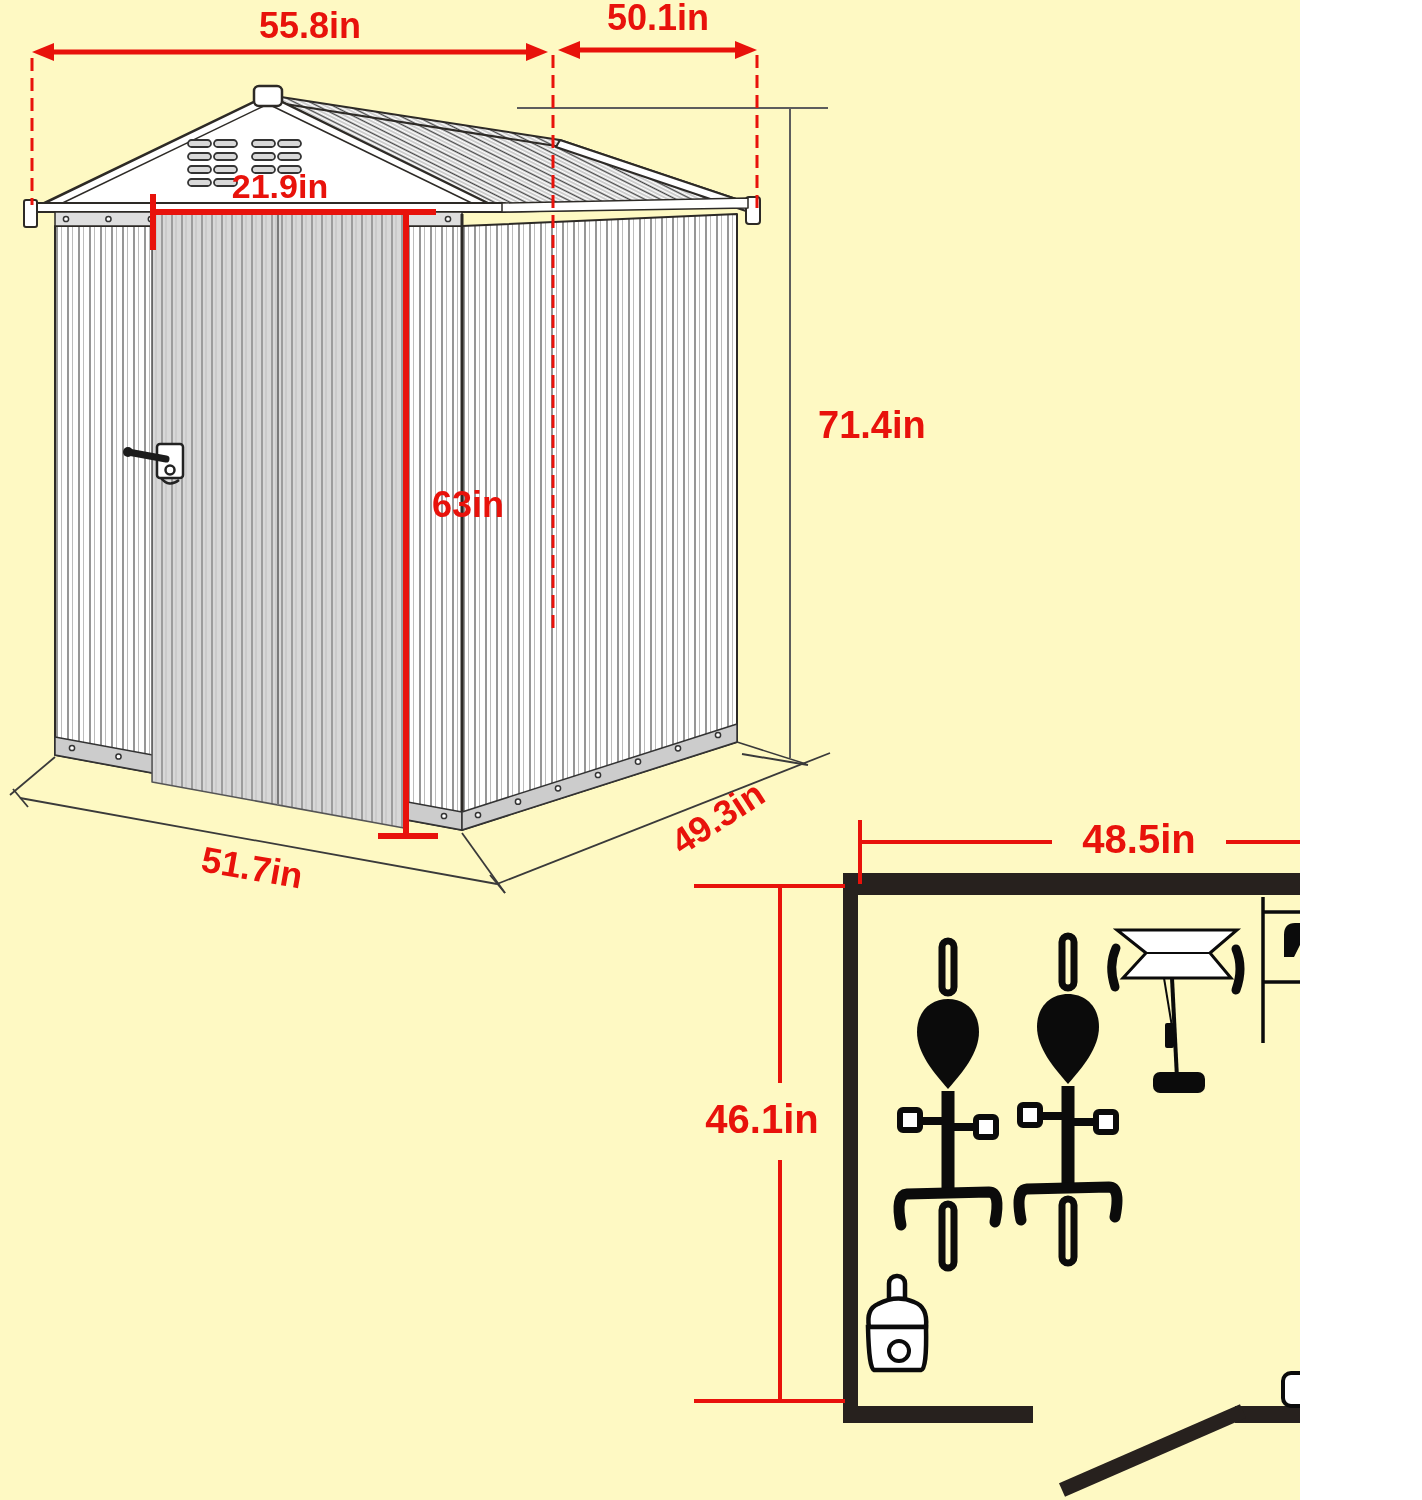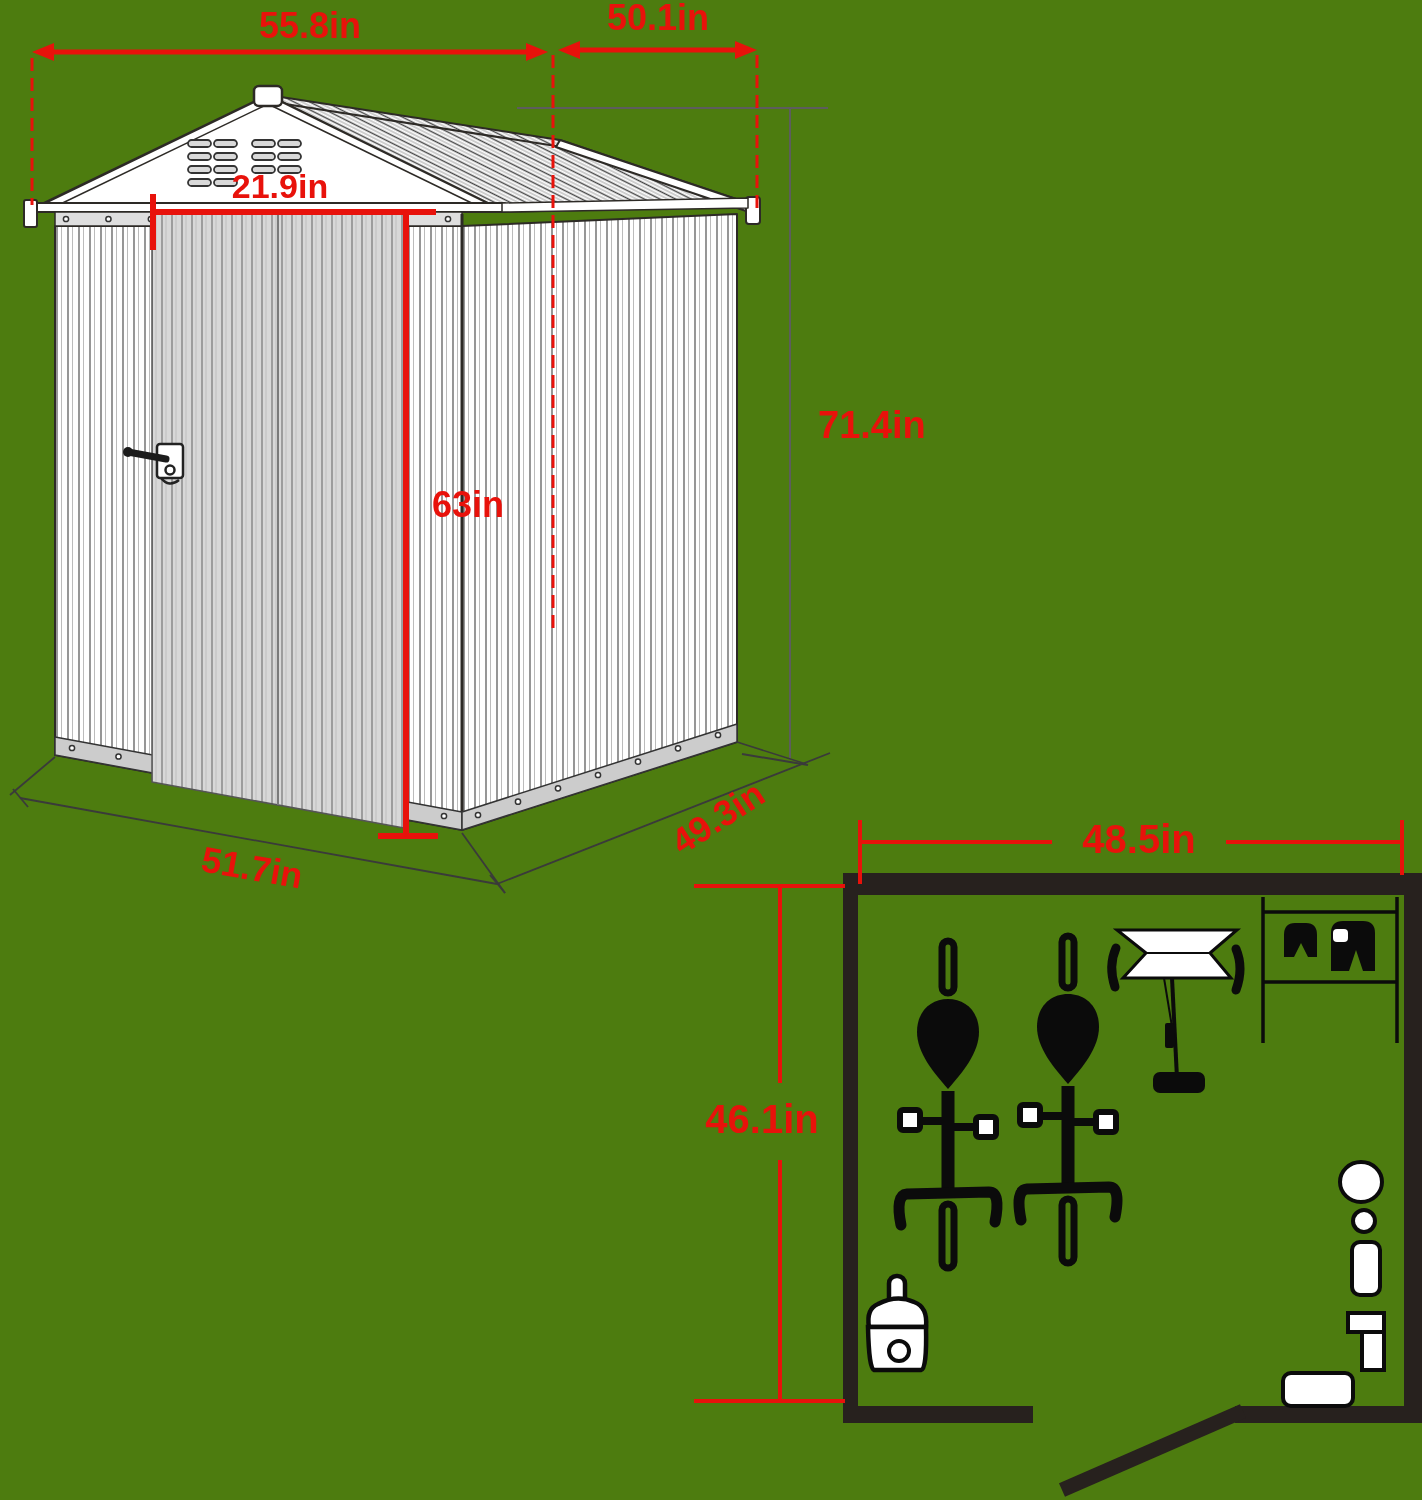--- a/index.html
+++ b/index.html
@@ -1,16 +1,16 @@
 <!DOCTYPE html>
 <html><head>
 <meta charset="utf-8">
 <style>
   html,body{margin:0;padding:0;background:#ffffff;}
-  .page{width:1422px;height:1500px;background:#4d7c0f;position:relative;overflow:hidden;
+  .page{width:1300px;height:1500px;background:#fef9c3;position:relative;overflow:hidden;
         font-family:"Liberation Sans", sans-serif;}
   svg{display:block;}
   text{font-family:"Liberation Sans", sans-serif;font-weight:bold;}
   .dimtext{fill:#e8120b;}
 </style>
 </head>
 <body>
 
 <div class="page">
 <svg width="1422" height="1500" viewBox="0 0 1422 1500">

